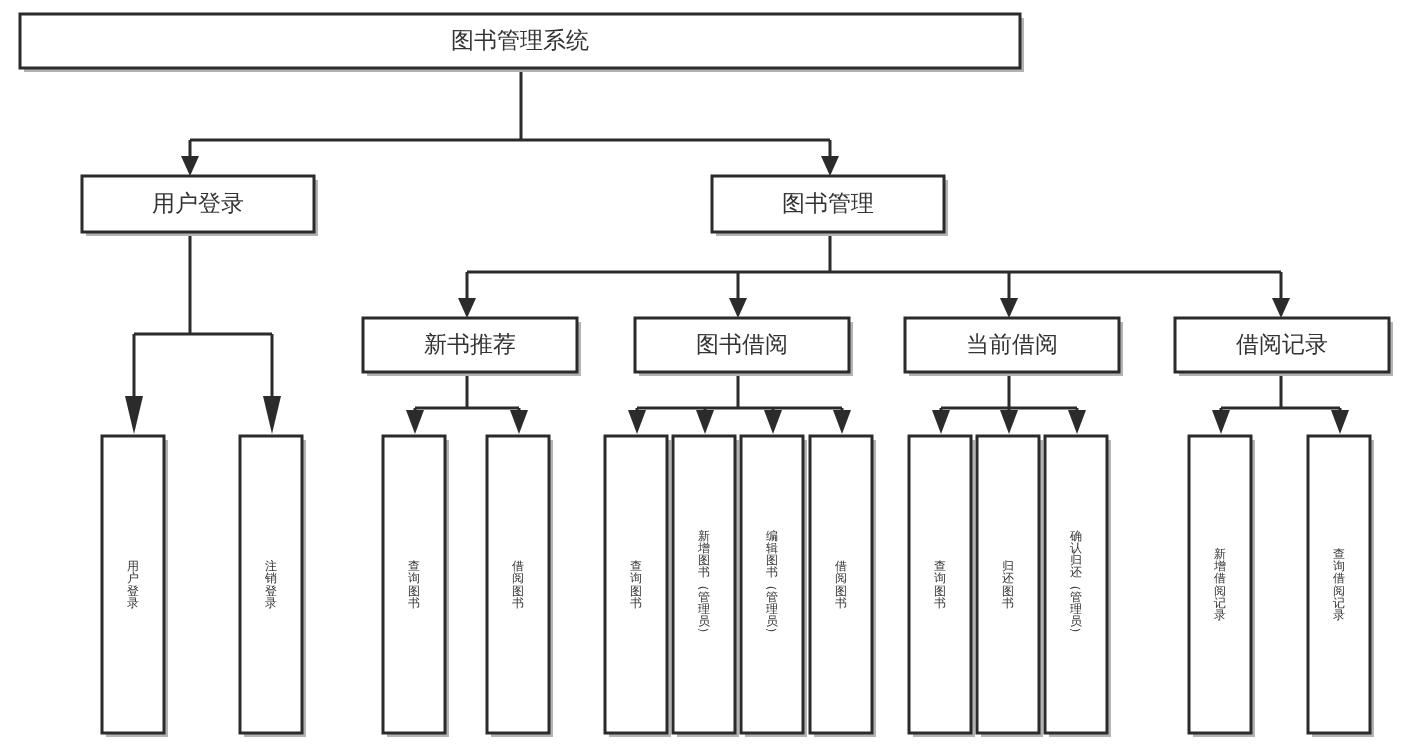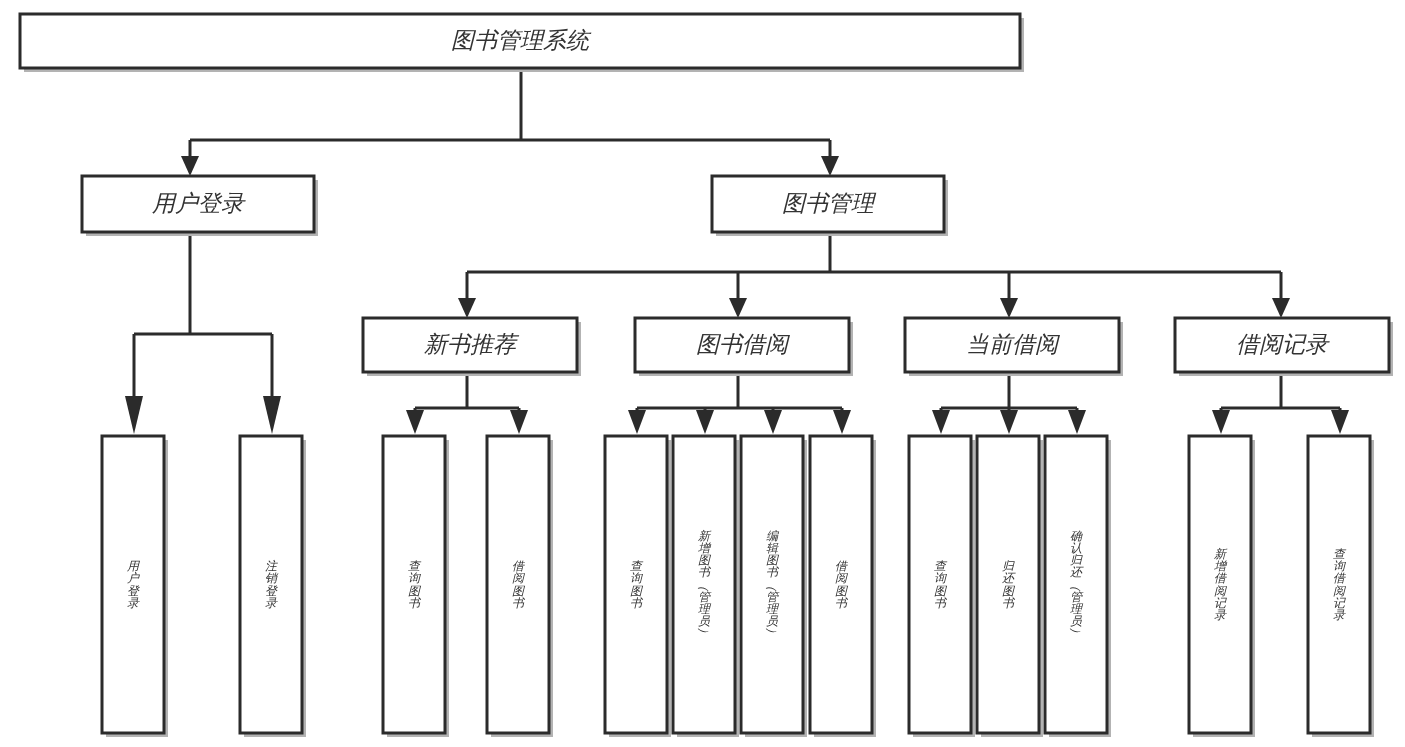--- a/index.html
+++ b/index.html
@@ -1,20 +1,20 @@
 <!DOCTYPE html>
 <html><head>
 <meta charset="utf-8">
 <style>
   html,body{margin:0;padding:0;background:#ffffff;}
   body{
     font-family:"Liberation Sans","DejaVu Sans",sans-serif;
     width:1405px;height:747px;overflow:hidden;
   }
-  #stage{position:relative;width:1405px;height:636px;background:#fff;font-style:italic;}
+  #stage{position:relative;width:1405px;height:636px;background:#fff;}
   svg#diagram{position:absolute;left:0;top:0;width:1405px;height:747px;display:block;}
 
   .node-rect{fill:#ffffff;stroke:#2b2b2b;stroke-width:3;}
   .node-shadow{fill:#b3b3b3;}
   .link{stroke:#2b2b2b;stroke-width:3;fill:none;}
   .arrowhead{fill:#2b2b2b;}
 
   .node-label{
     font-family:"Liberation Sans","DejaVu Sans",sans-serif;
     fill:#333333;

